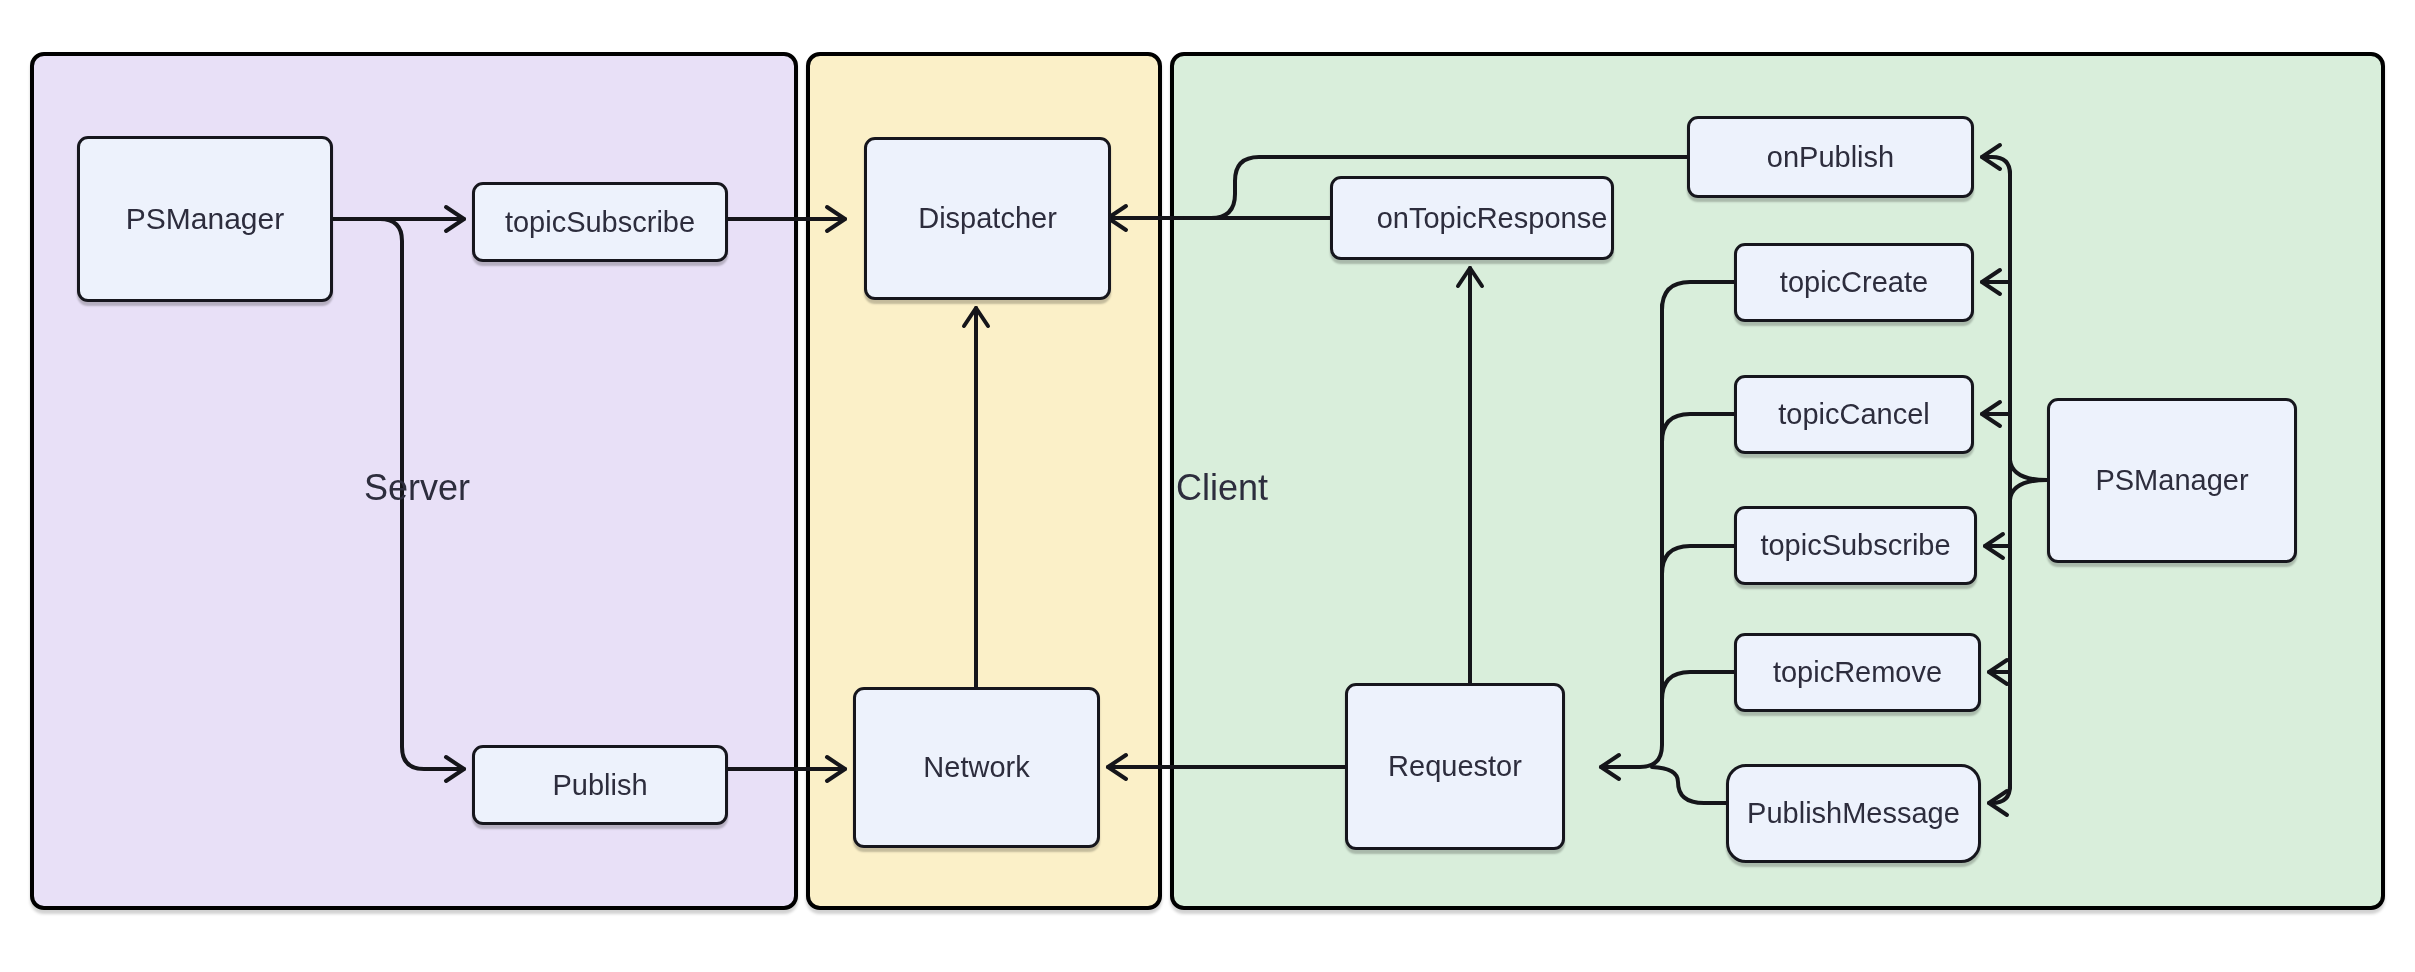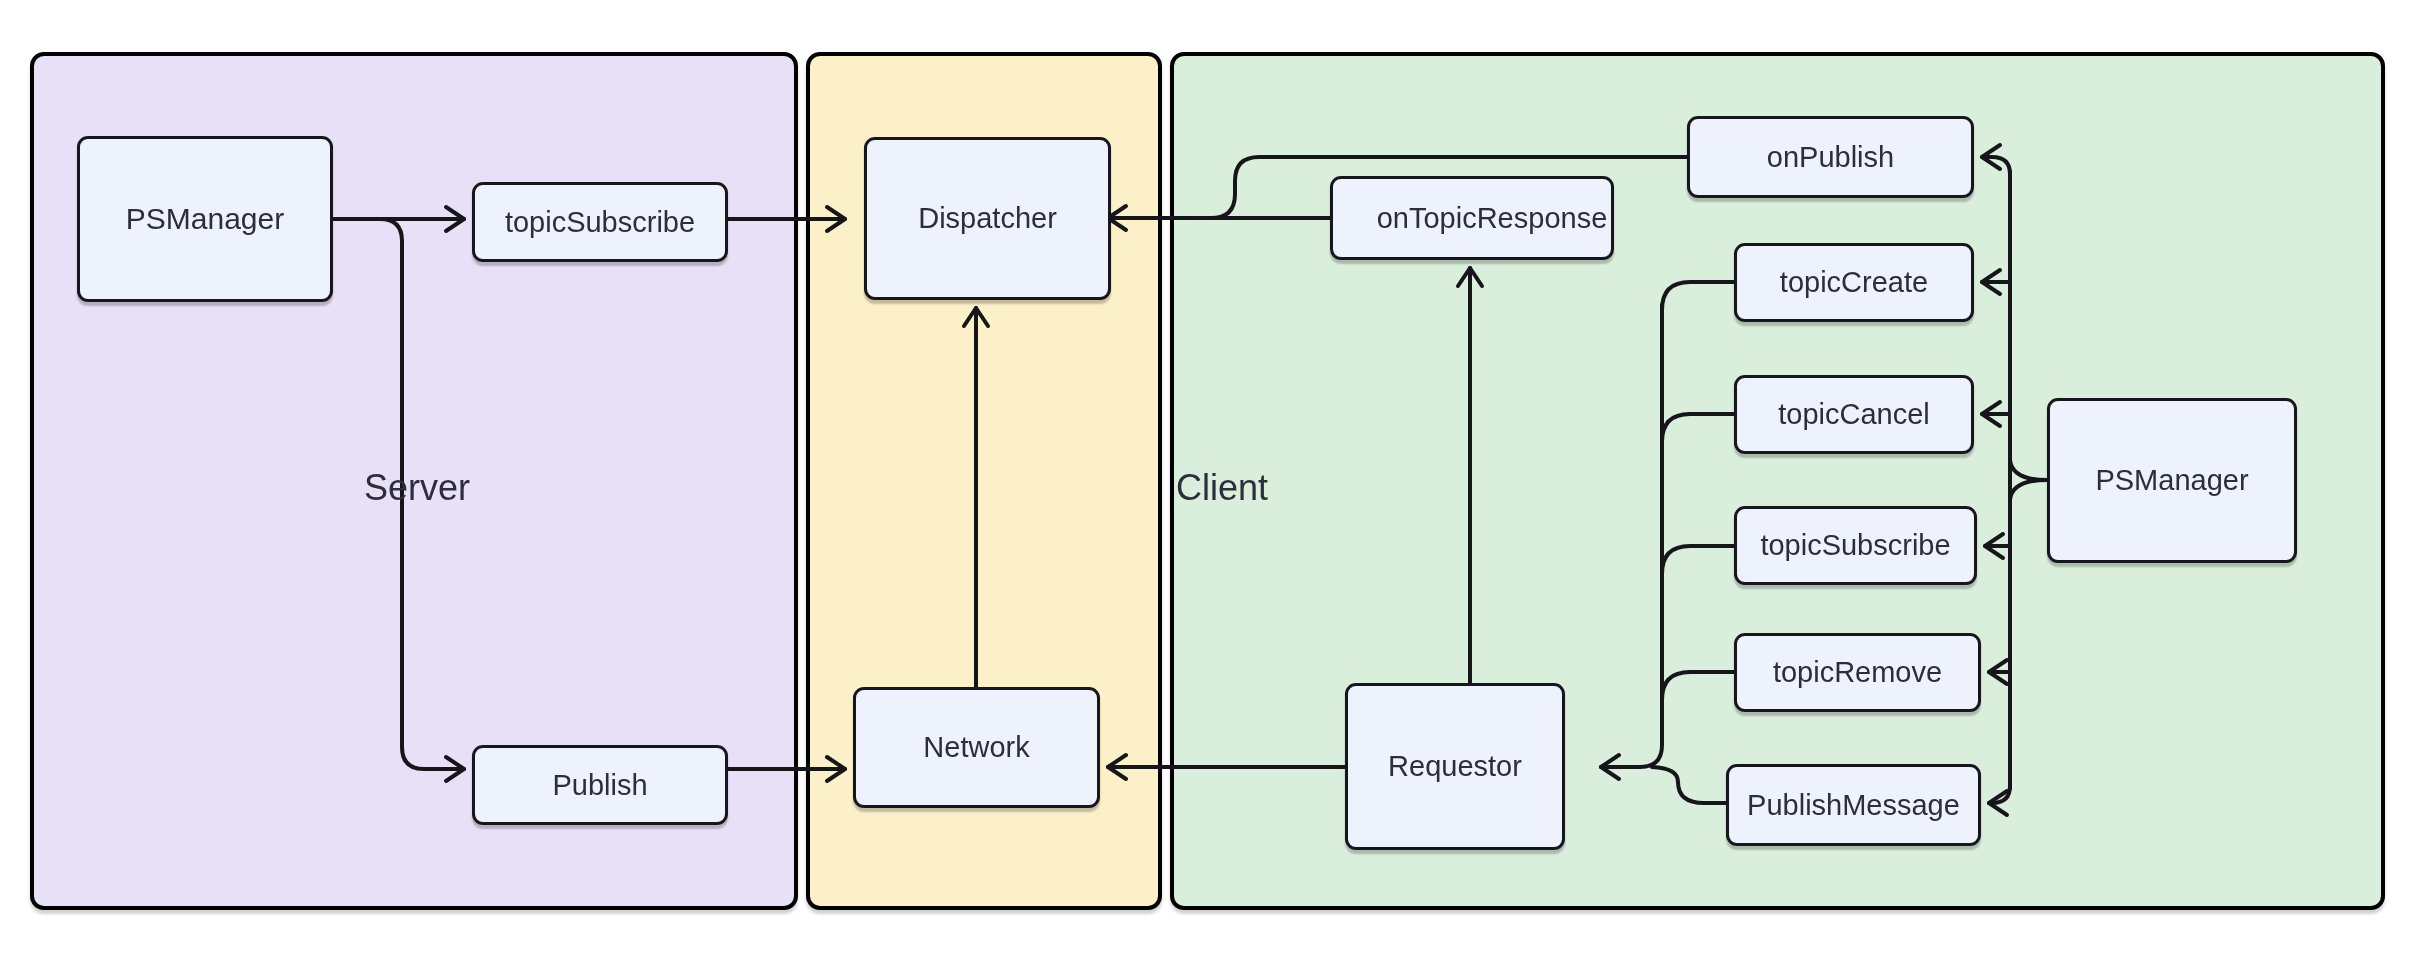--- a/index.html
+++ b/index.html
@@ -76,27 +76,27 @@
     <path d="M 2010 414 H 1982" marker-end="url(#arrow)"></path>
     <path d="M 2010 546 H 1985" marker-end="url(#arrow)"></path>
     <path d="M 2010 672 H 1989" marker-end="url(#arrow)"></path>
     <path d="M 2010 786 Q 2010 803 1992 803 H 1989" marker-end="url(#arrow)"></path>
   </svg>
 
   <div class="node" style="left:77px;  top:136px; width:256px; height:166px; font-size:30px;">PSManager</div>
   <div class="node" style="left:472px; top:182px; width:256px; height:80px;">topicSubscribe</div>
   <div class="node" style="left:472px; top:729px; width:256px; height:80px;margin-top:16px;">Publish</div>
   <div class="node" style="left:853px; top:137px; width:247px; height:163px;margin-left:11px;">Dispatcher</div>
-  <div class="node" style="left:853px; top:687px; width:247px; height:121px;">Network</div>
+  <div class="node" style="left:853px; top:687px; width:247px; height:161px;">Network</div>
   <div class="node" style="left:1330px; top:176px; width:284px; height:84px;padding-left:40px;">onTopicResponse</div>
   <div class="node" style="left:1687px; top:116px; width:287px; height:82px;">onPublish</div>
   <div class="node" style="left:1734px; top:243px; width:240px; height:79px;">topicCreate</div>
   <div class="node" style="left:1734px; top:375px; width:240px; height:79px;">topicCancel</div>
   <div class="node" style="left:1734px; top:506px; width:243px; height:79px;">topicSubscribe</div>
   <div class="node" style="left:1734px; top:633px; width:247px; height:79px;">topicRemove</div>
-  <div class="node" style="left:1726px; top:764px; width:255px; height:82px;">PublishMessage</div>
+  <div class="node" style="left:1726px; top:764px; width:255px; height:99px;border-radius:20px;">PublishMessage</div>
   <div class="node" style="left:2047px; top:398px; width:250px; height:165px;">PSManager</div>
   <div class="node" style="left:1345px; top:683px; width:220px; height:167px;">Requestor</div>
 
   <div class="cluster-label" style="left:364px; top:467px;">Server</div>
   <div class="cluster-label" style="left:1176px; top:467px;">Client</div>
 
 </div>
 
 </body></html>

